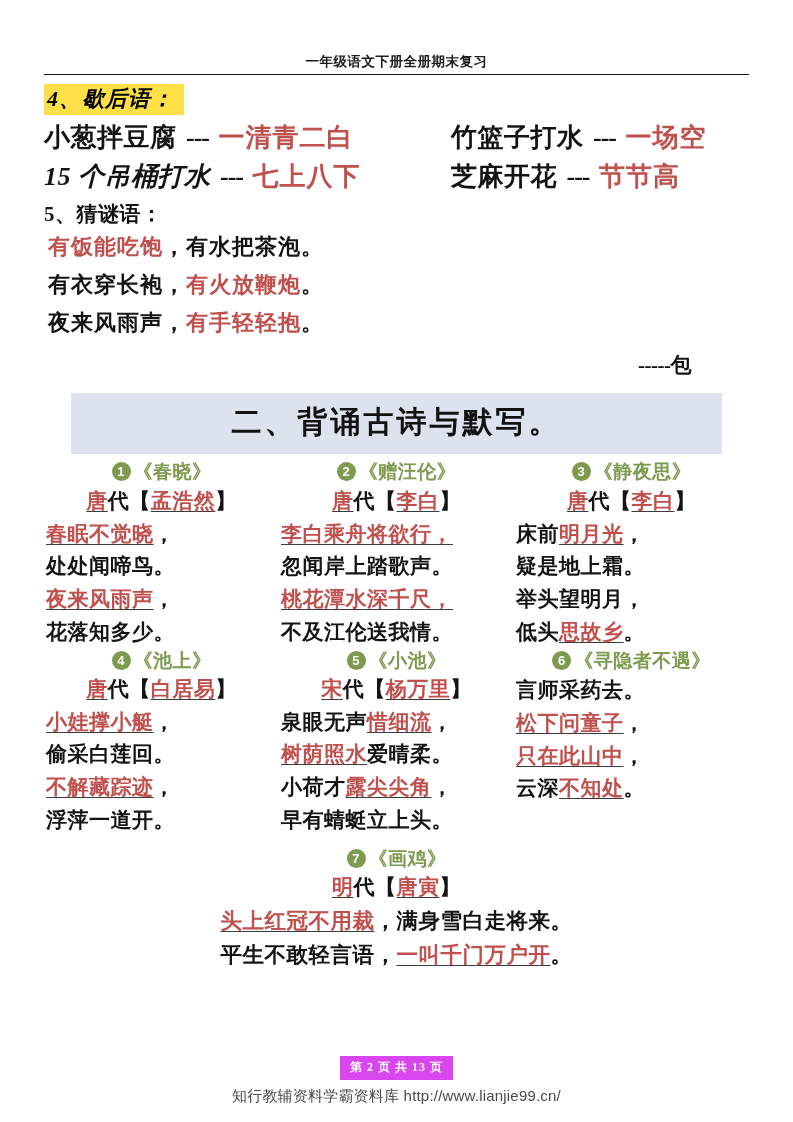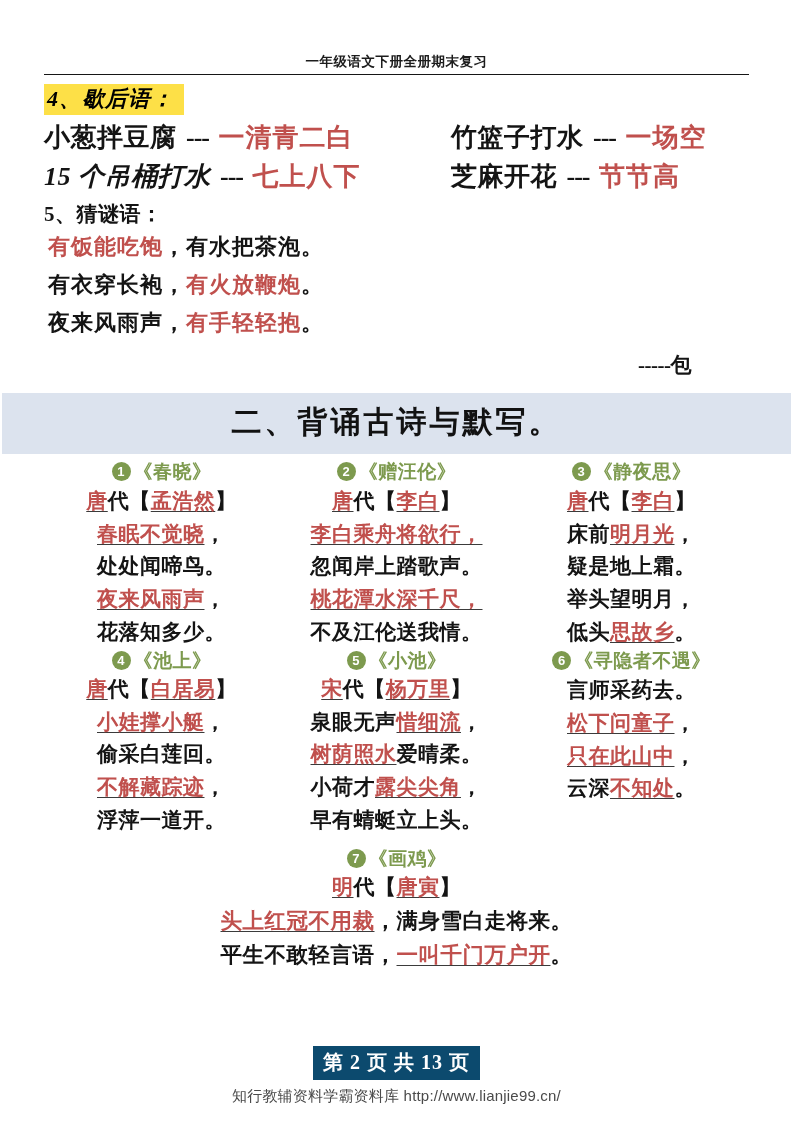--- a/index.html
+++ b/index.html
@@ -105,21 +105,21 @@
     font-weight: 700;
     color: #141414;
     margin-top: 10px;
     padding-right: 58px;
     letter-spacing: -0.5px;
   }
 
   
   .banner {
     background: #DCE3EE;
-    width: 789px;
+    width: 651px;
     margin: 14px auto 0 auto;
     text-align: center;
     padding: 9px 0 11px 0;
   }
   .banner .btext {
     font-size: 30px;
     font-weight: 700;
     color: #121212;
     letter-spacing: 3px;
   }
@@ -160,21 +160,20 @@
   }
   .poem-author {
     text-align: center;
     font-size: 21px;
     font-weight: 700;
     line-height: 1.5;
     white-space: nowrap;
     letter-spacing: 0.5px;
   }
   .poem-line {
-    text-align: center;
     font-size: 21px;
     font-weight: 700;
     line-height: 1.56;
     white-space: nowrap;
     color: #141414;
     letter-spacing: 0.5px;
   }
   .blk { color: #141414; }
   .red { color: #C0504D; }
   .u { text-decoration: underline; text-decoration-thickness: 1.4px; text-underline-offset: 2.5px; text-decoration-color: #3b3b3b; }
@@ -189,23 +188,23 @@
   
   .footer {
     position: absolute;
     left: 0;
     right: 0;
     bottom: 16px;
     text-align: center;
   }
   .page-badge {
     display: inline-block;
-    background: #0c4a6e;
+    background: #d946ef;
     color: #ffffff;
-    font-size: 20px;
+    font-size: 12px;
     font-weight: 700;
     padding: 3px 10px 4px 10px;
     letter-spacing: 1px;
     font-family: "Liberation Serif", serif;
   }
   .site-line {
     margin-top: 7px;
     font-size: 15px;
     color: #4a4a4a;
     font-family: "Liberation Sans", sans-serif;

